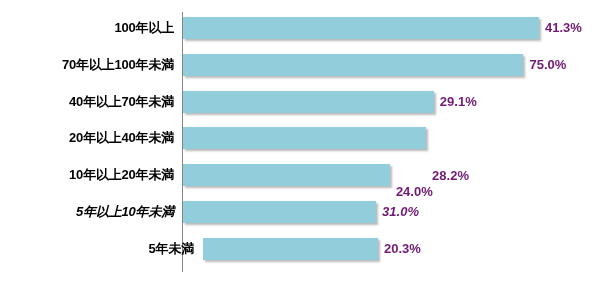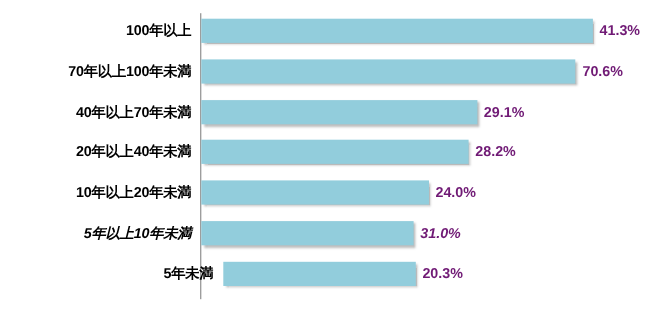--- a/index.html
+++ b/index.html
@@ -99,42 +99,42 @@
           <div class="cat-label">100年以上</div>
           <div class="bar-wrap">
             <div class="bar" style="width: 356.006px; background: rgb(146, 205, 220);"></div>
             <div class="value-label" style="left: 356.006px;">41.3%</div>
           </div>
         </div>
         <div class="bar-row" style="top: 53.8px; padding-left: 24px;">
           <div class="cat-label">70年以上100年未満</div>
           <div class="bar-wrap">
             <div class="bar" style="width: 340.49px; background: rgb(146, 205, 220);"></div>
-            <div class="value-label" style="left: 340.49px;">70.6%</div>
+            <div class="value-label" style="left: 340.49px;">75.0%</div>
           </div>
         </div>
         <div class="bar-row" style="top: 90.6px;">
           <div class="cat-label">40年以上70年未満</div>
           <div class="bar-wrap">
             <div class="bar" style="width: 250.842px; background: rgb(146, 205, 220);"></div>
             <div class="value-label" style="left: 250.842px;">29.1%</div>
           </div>
         </div>
         <div class="bar-row" style="top: 127.4px;">
           <div class="cat-label">20年以上40年未満</div>
           <div class="bar-wrap">
             <div class="bar" style="width: 243.084px; background: rgb(146, 205, 220);"></div>
-            <div class="value-label" style="left: 243.084px;">28.2%</div>
+            <div class="value-label" style="left: 243.084px; margin-top: 38px;">28.2%</div>
           </div>
         </div>
         <div class="bar-row" style="top: 164.2px;">
           <div class="cat-label">10年以上20年未満</div>
           <div class="bar-wrap">
             <div class="bar" style="width: 206.88px; background: rgb(146, 205, 220);"></div>
-            <div class="value-label" style="left: 206.88px;">24.0%</div>
+            <div class="value-label" style="left: 206.88px; margin-top: 17px;">24.0%</div>
           </div>
         </div>
         <div class="bar-row" style="top: 201px; font-style: italic;">
           <div class="cat-label">5年以上10年未満</div>
           <div class="bar-wrap">
             <div class="bar" style="width: 193.088px; background: rgb(146, 205, 220);"></div>
             <div class="value-label" style="left: 193.088px;">31.0%</div>
           </div>
         </div>
         <div class="bar-row" style="top: 237.8px; margin-left: 20px;">

